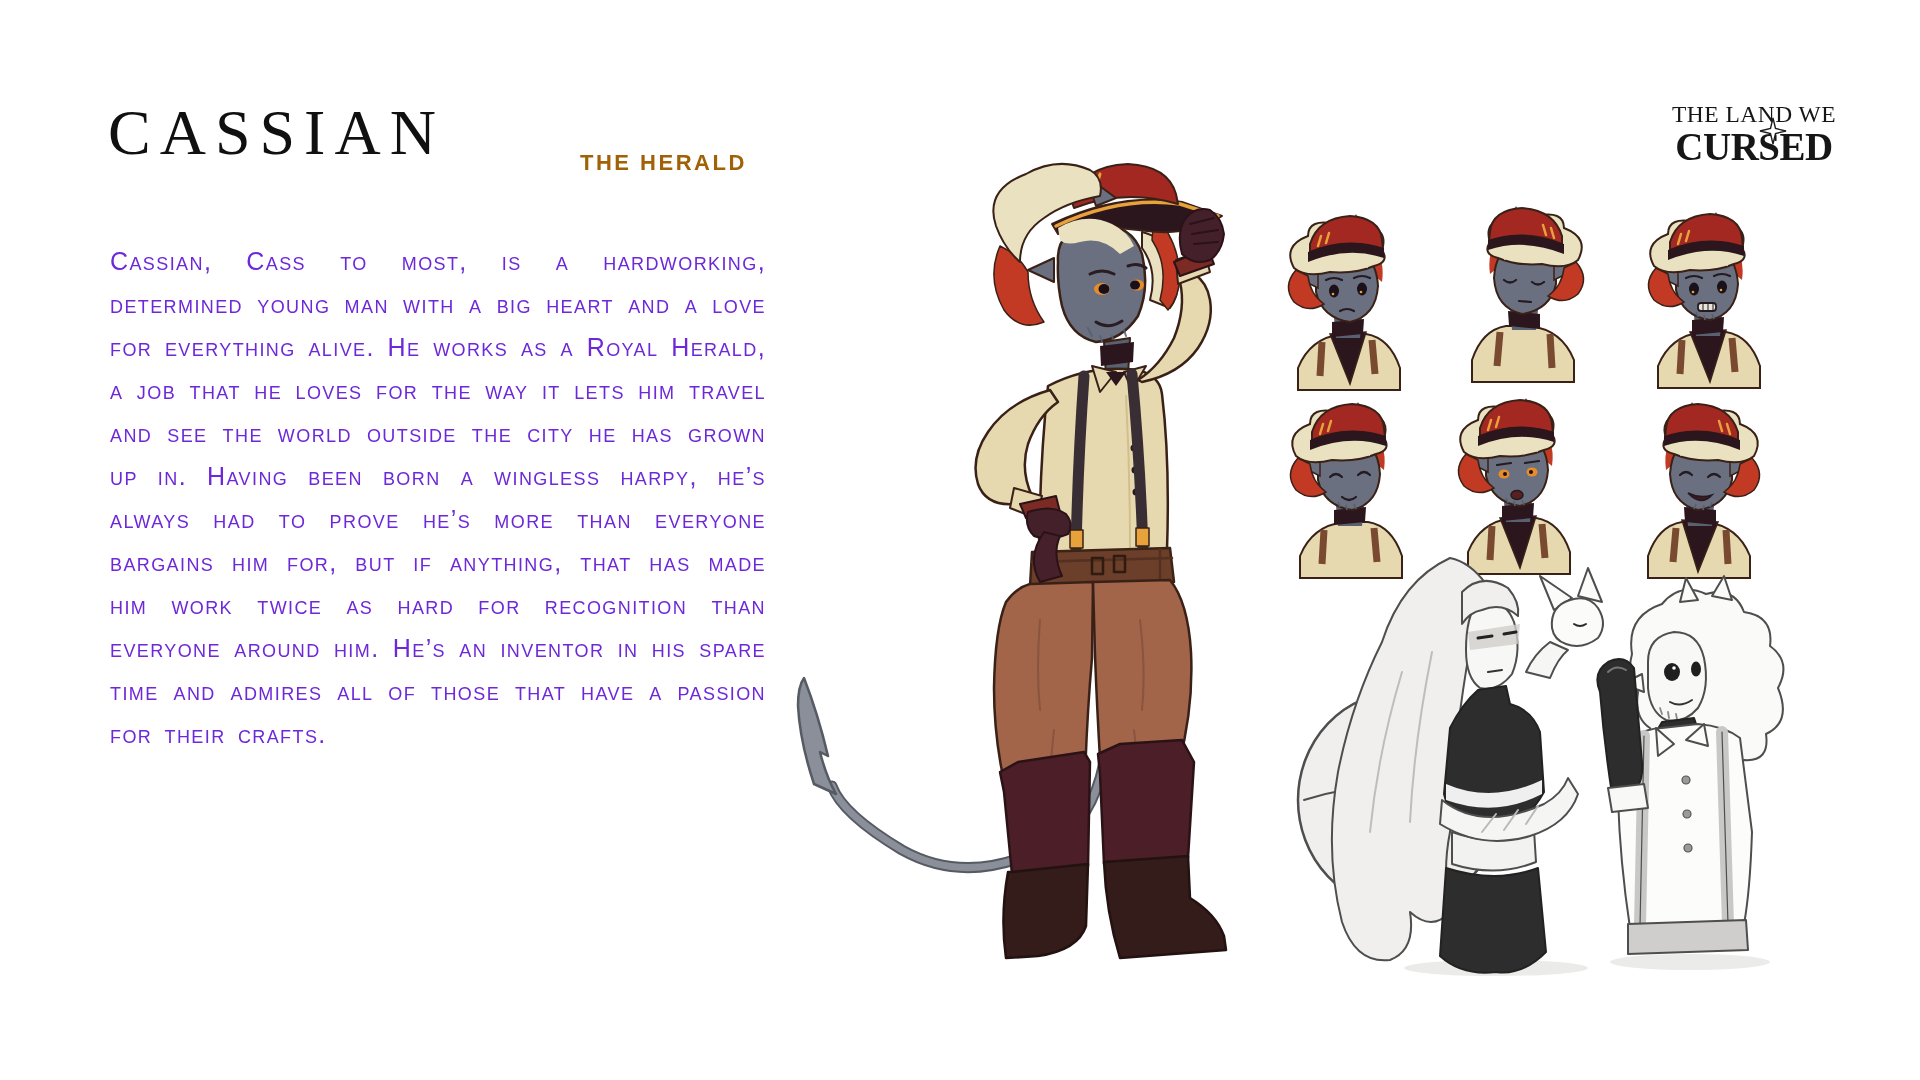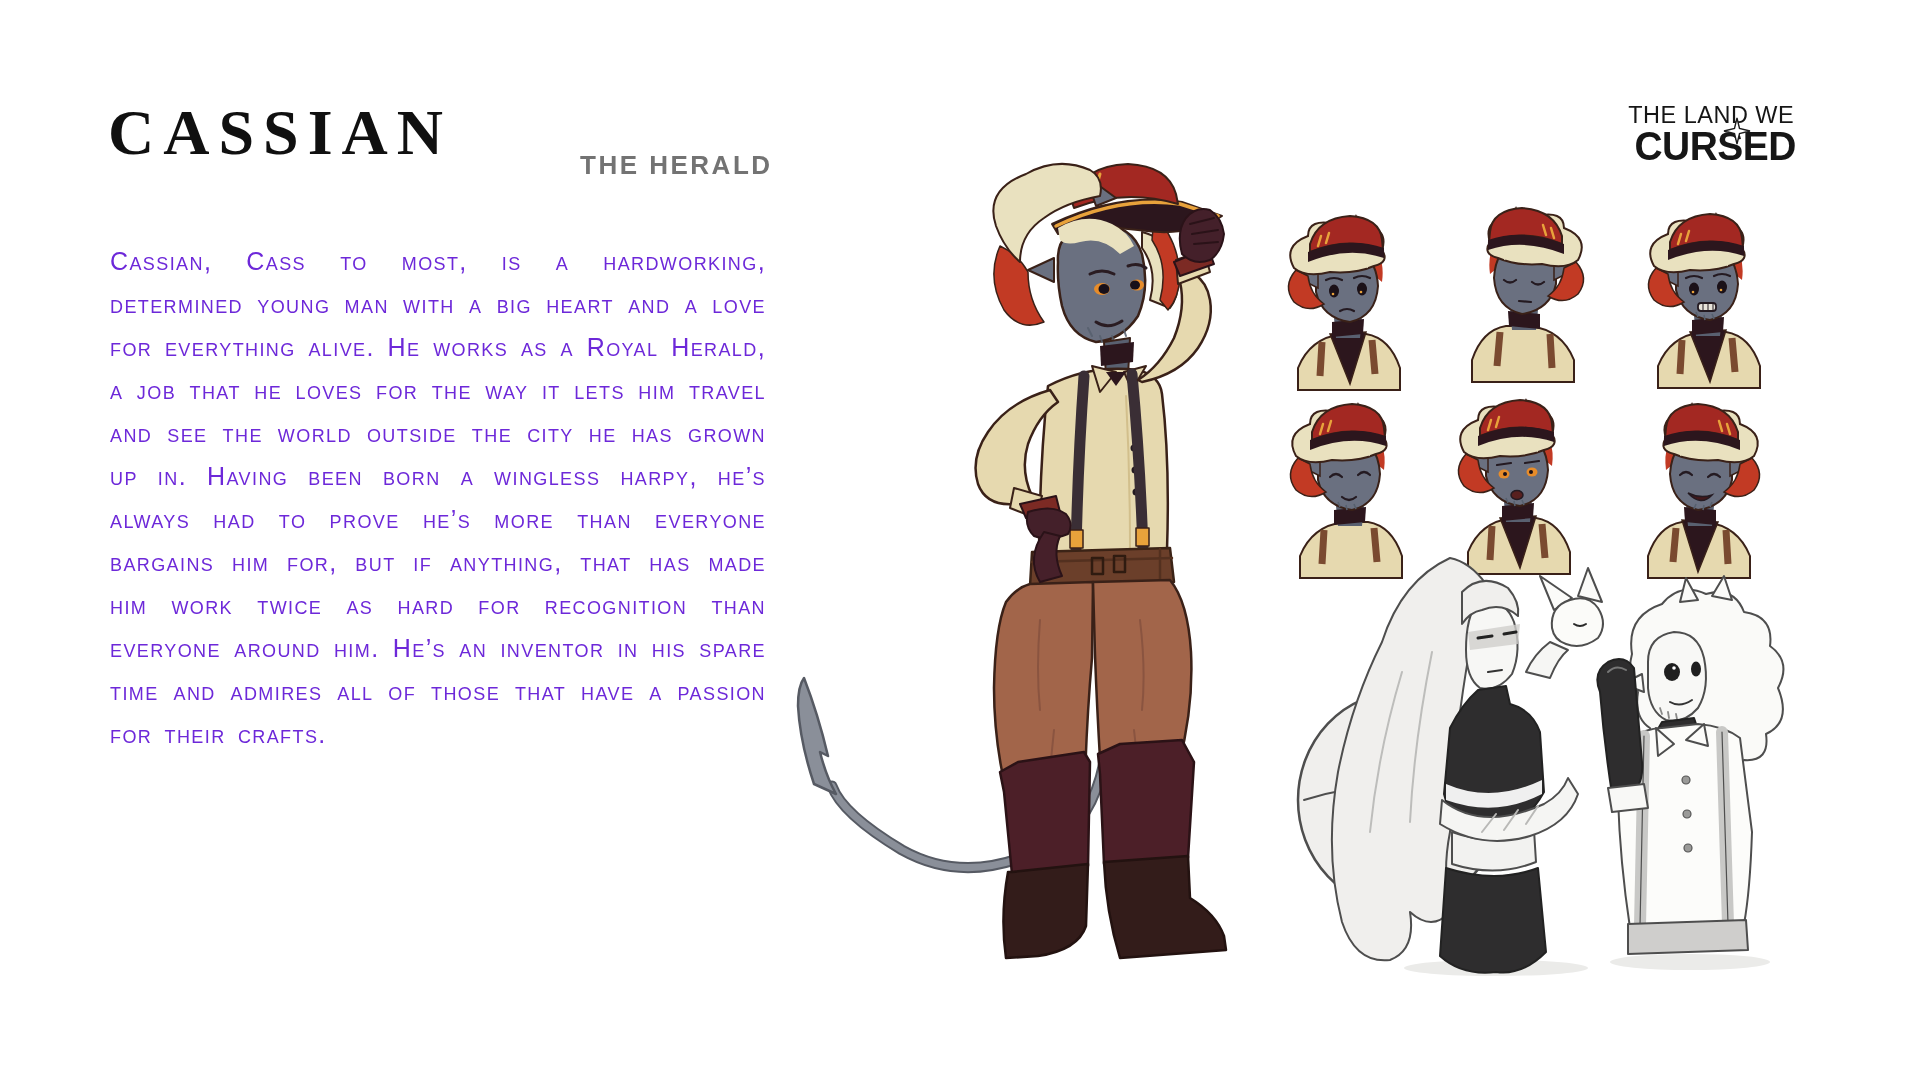--- a/index.html
+++ b/index.html
@@ -37,48 +37,48 @@
   body{
     position:relative;
     background:#ffffff;
     font-family:"Liberation Sans", sans-serif;
     overflow:hidden;
   }
   .abs{position:absolute;}
   .page-title{
     left:108px; top:96px;
     font-family:"Liberation Serif", serif;
-    font-weight:700;
+    font-weight:400;
     font-size:64px;
     letter-spacing:9px;
     color:#101010;
   }
   .page-subtitle{
     left:580px; top:150px;
     font-family:"Liberation Sans", sans-serif;
     font-weight:bold;
-    font-size:26px;
+    font-size:22px;
     letter-spacing:2.5px;
-    color:#737373;
+    color:#a16207;
   }
   .bio{
     left:110px; top:240px; width:656px;
     font-size:25px;
     line-height:43px;
     letter-spacing:1.4px;
     word-spacing:4px;
     font-variant:small-caps;
     text-align:justify;
     color:#6d28d9;
   }
   .logo{
-    left:1630px; top:102px; width:176px;
-    text-align:left;
+    left:1666px; top:102px; width:176px;
+    text-align:center;
     color:var(--c-ink);
-    font-family:Liberation Sans, sans-serif;
+    font-family:Liberation Serif, serif;
   }
   .logo-line1{
     display:block;
     font-size:23px;
     font-weight:500;
     letter-spacing:0.5px;
     transform:scaleX(1.02);
     white-space:nowrap;
   }
   .logo-line2{

